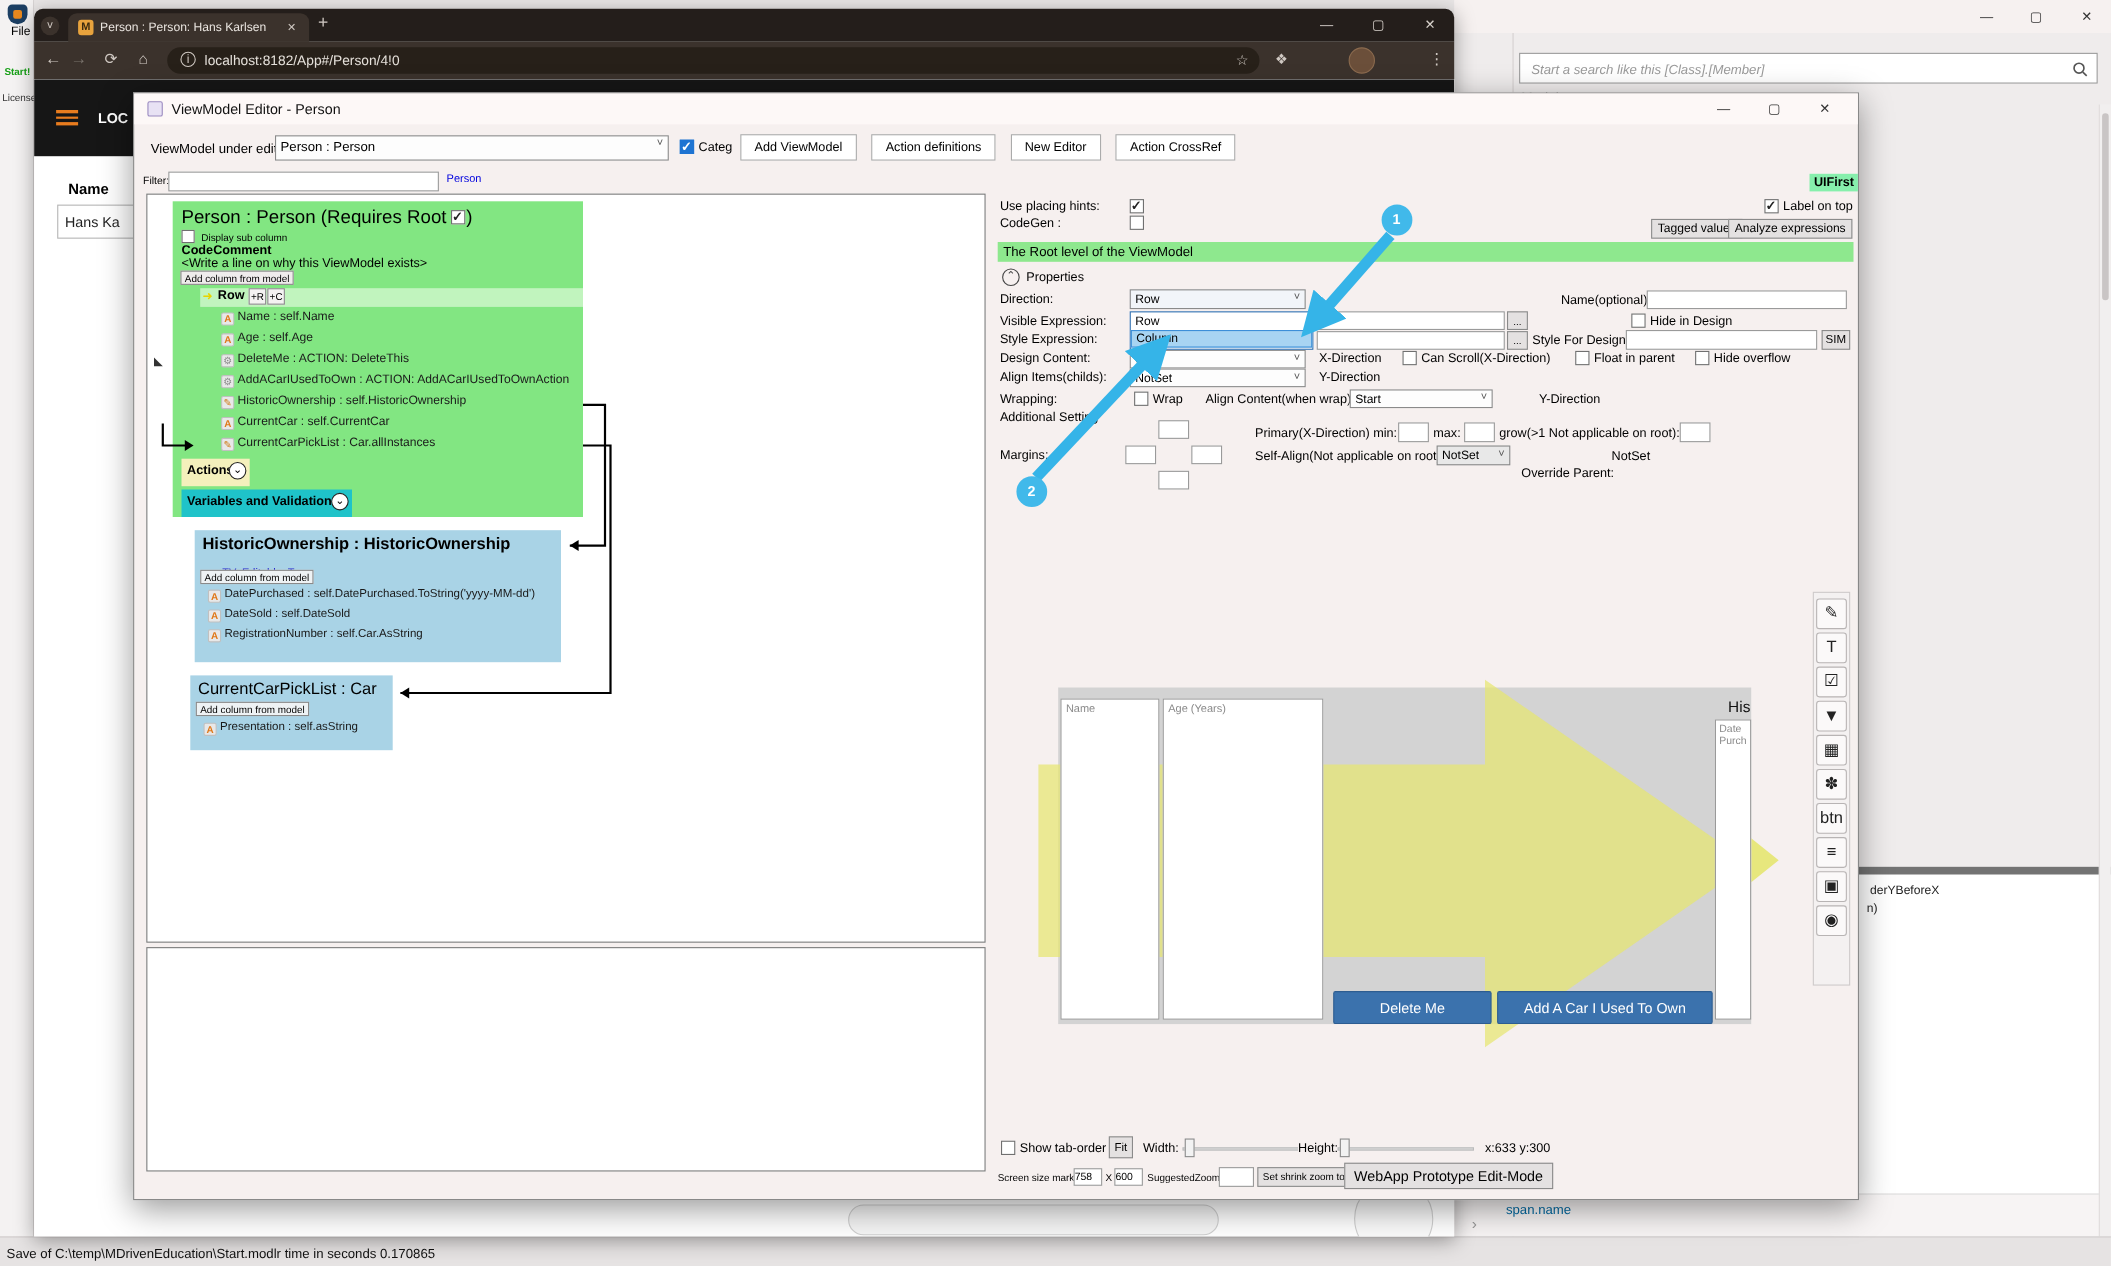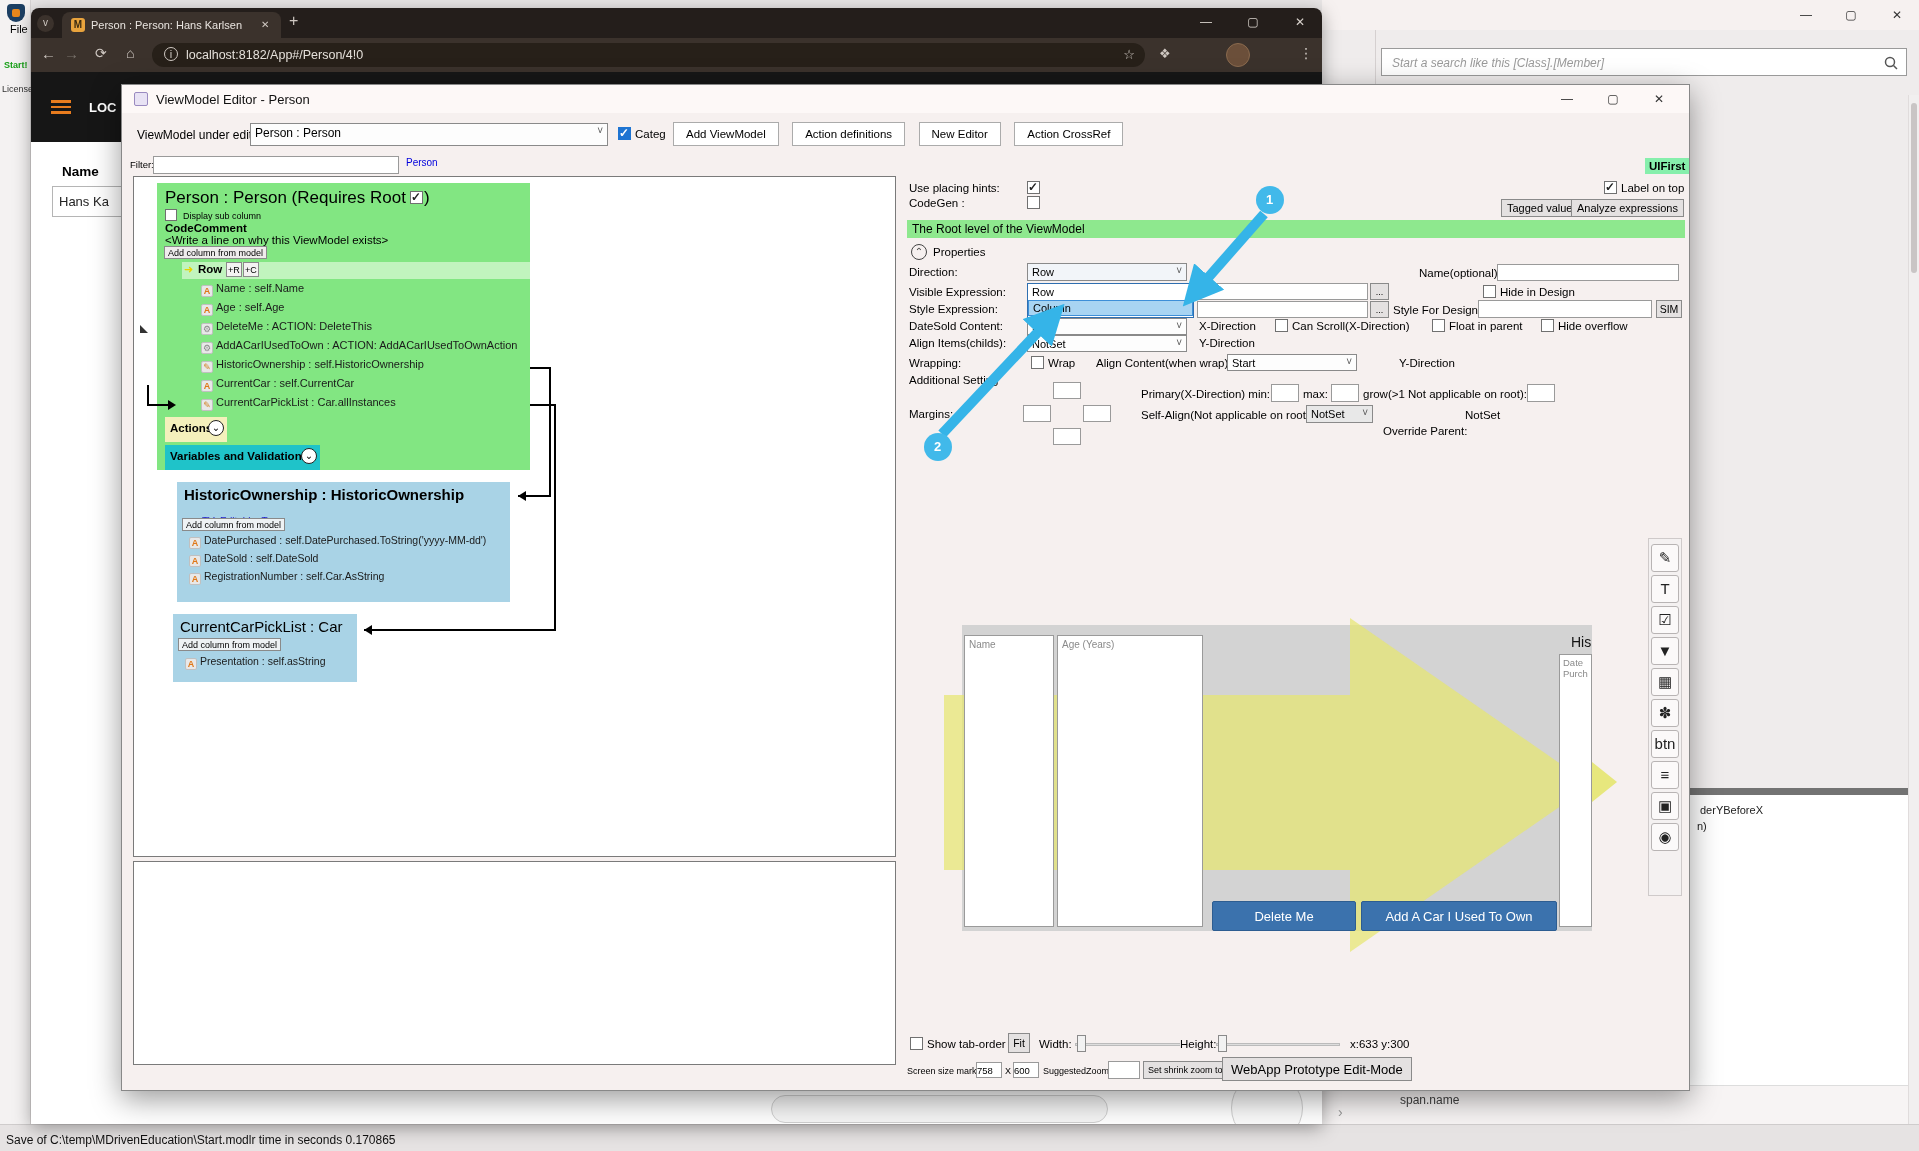--- a/index.html
+++ b/index.html
@@ -57,21 +57,21 @@
           <circle cx="6" cy="6" r="4.5" fill="none" stroke="#555" stroke-width="1.5"></circle>
           <line x1="9.5" y1="9.5" x2="13" y2="13" stroke="#555" stroke-width="1.5"></line>
         </svg>
     </div>
     <div class="abs lbl" style="left:61px;top:82px;font-size:12.5px;">Model content</div>
     <div class="abs" style="left:368px;top:788px;width:229px;height:418px;background:#ffffff;border-top:7px solid #737373;">
       <span class="abs" style="left:10px;top:9px;font-size:11px;color:#222;">derYBeforeX</span>
       <span class="abs" style="left:7px;top:25px;font-size:11px;color:#222;">n)</span>
     </div>
     <div class="abs" style="left:0;top:1085px;width:597px;height:39px;background:#f7f4f4;border-top:1px solid #ddd;">
-      <span class="abs" style="left:78px;top:7px;font-size:12px;color:#404040;">span.name</span>
+      <span class="abs" style="left:47px;top:7px;font-size:12px;color:#0369a1;">span.name</span>
       <span class="abs" style="left:16px;top:18px;font-size:14px;color:#999;">›</span>
     </div>
     <div class="abs" style="left:586px;top:95px;width:11px;height:1029px;background:#f1efef;border-left:1px solid #e0dcdc;">
       <div class="abs" style="left:2px;top:8px;width:6px;height:170px;background:#c9c5c5;border-radius:3px;"></div>
     </div>
   </div>
 
   <div class="abs" style="left:0;top:1124px;width:1919px;height:27px;background:#e6e3e3;border-top:1px solid #cfcccc;">
     <span class="abs" style="left:6px;top:8px;font-size:12px;color:#111;white-space:nowrap;">Save of C:\temp\MDrivenEducation\Start.modlr time in seconds 0.170865</span>
   </div>
@@ -273,21 +273,21 @@
     <span class="abs cb" style="left:1361px;top:200px;"></span>
     <span class="abs lbl" style="left:1378px;top:201px;">Hide in Design</span>
 
     <span class="abs lbl" style="left:787px;top:218px;">Style Expression:</span>
     <input class="abs inp" style="left: 1075px; top: 216px; width: 171px; height: 17px;">
     <button class="abs btn-g" style="left:1248px;top:216px;width:19px;height:17px;font-size:9px;padding:0;">...</button>
     <span class="abs lbl" style="left:1271px;top:219px;">Style For Design:</span>
     <input class="abs inp" style="left: 1356px; top: 215px; width: 174px; height: 18px;">
     <button class="abs btn-g" style="left:1534px;top:215px;width:26px;height:18px;font-size:10.5px;padding:0;">SIM</button>
 
-    <span class="abs lbl" style="left:787px;top:235px;">DateSold Content:</span>
+    <span class="abs lbl" style="left:787px;top:235px;">Design Content:</span>
     <div class="abs dd" style="left:905px;top:233px;width:160px;height:17px;">
       <span class="ddtxt">Start</span>
     </div>
     <span class="abs lbl" style="left:1077px;top:235px;">X-Direction</span>
     <span class="abs cb" style="left:1153px;top:234px;"></span>
     <span class="abs lbl" style="left:1170px;top:235px;">Can Scroll(X-Direction)</span>
     <span class="abs cb" style="left:1310px;top:234px;"></span>
     <span class="abs lbl" style="left:1327px;top:235px;">Float in parent</span>
     <span class="abs cb" style="left:1419px;top:234px;"></span>
     <span class="abs lbl" style="left:1436px;top:235px;">Hide overflow</span>

